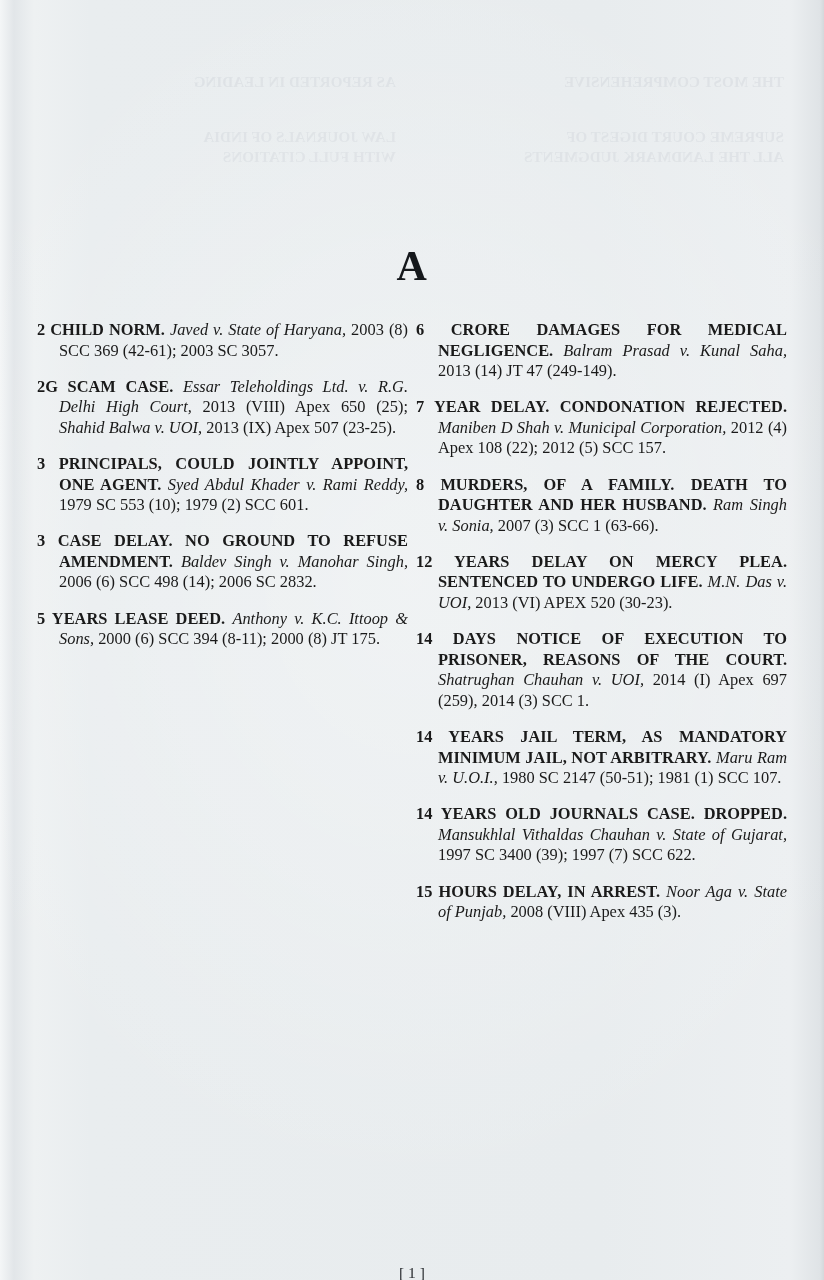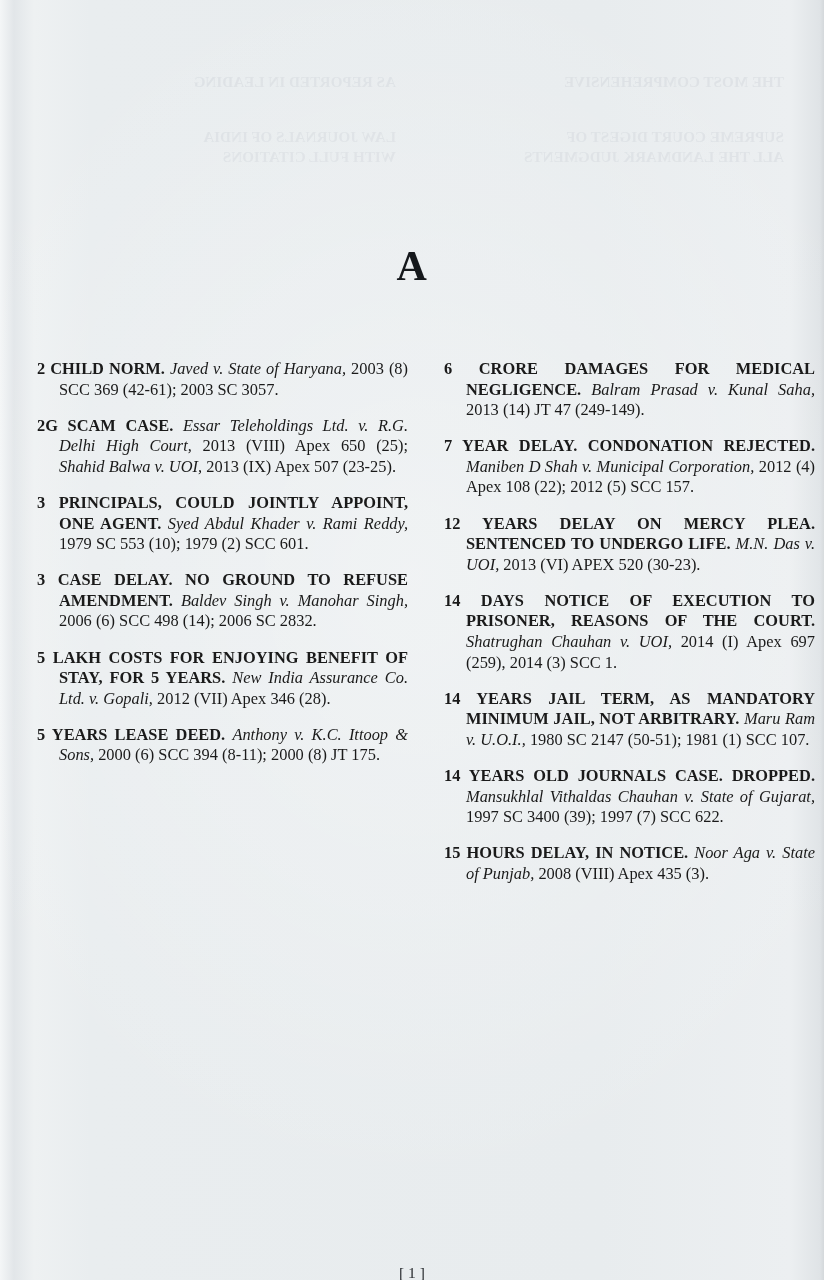--- a/index.html
+++ b/index.html
@@ -85,25 +85,25 @@
     font-family: "Liberation Serif", "DejaVu Serif", serif;
     font-weight: 700;
     font-size: 42px;
     line-height: 46px;
     letter-spacing: 0.5px;
     color: #15181c;
   }
 
   .columns {
     position: absolute;
-    top: 359px;
+    top: 320px;
     left: 37px;
     width: 762px;
     display: flex;
-    column-gap: 36px;
+    column-gap: 8px;
   }
   .col {
     width: 371px;
     flex: 0 0 371px;
   }
 
   .entry {
     margin: 0 0 15.5px 0;
     padding-left: 22px;
     text-indent: -22px;
@@ -164,30 +164,30 @@
   <div class="content">
 
     <div class="section-letter">A</div>
 
     <div class="columns">
       <div class="col">
           <p class="entry"><span class="num">2 </span><span class="head">CHILD NORM. </span><span class="cite">Javed v. State of Haryana, </span><span class="ref">2003 (8) SCC 369 (42-61); 2003 SC 3057.</span></p>
           <p class="entry"><span class="num">2G </span><span class="head">SCAM CASE. </span><span class="cite">Essar Teleholdings Ltd. v. R.G. Delhi High Court, </span><span class="ref">2013 (VIII) Apex 650 (25); </span><span class="cite">Shahid Balwa v. UOI, </span><span class="ref">2013 (IX) Apex 507 (23-25).</span></p>
           <p class="entry"><span class="num">3 </span><span class="head">PRINCIPALS, COULD JOINTLY APPOINT, ONE AGENT. </span><span class="cite">Syed Abdul Khader v. Rami Reddy, </span><span class="ref">1979 SC 553 (10); 1979 (2) SCC 601.</span></p>
           <p class="entry"><span class="num">3 </span><span class="head">CASE DELAY. NO GROUND TO REFUSE AMENDMENT. </span><span class="cite">Baldev Singh v. Manohar Singh, </span><span class="ref">2006 (6) SCC 498 (14); 2006 SC 2832.</span></p>
-          <p class="entry"><span class="num">5 </span><span class="head">LAKH COSTS FOR ENJOYING BENEFIT OF STAY, FOR 5 YEARS. </span><span class="cite">New India Assurance Co. Ltd. v. Gopali, </span><span class="ref">2012 (VII) Apex 346 (28).</span></p>
           <p class="entry"><span class="num">5 </span><span class="head">YEARS LEASE DEED. </span><span class="cite">Anthony v. K.C. Ittoop &amp; Sons, </span><span class="ref">2000 (6) SCC 394 (8-11); 2000 (8) JT 175.</span></p>
         </div>
       <div class="col">
           <p class="entry"><span class="num">6 </span><span class="head">CRORE DAMAGES FOR MEDICAL NEGLIGENCE. </span><span class="cite">Balram Prasad v. Kunal Saha, </span><span class="ref">2013 (14) JT 47 (249-149).</span></p>
           <p class="entry"><span class="num">7 </span><span class="head">YEAR DELAY. CONDONATION REJECTED. </span><span class="cite">Maniben D Shah v. Municipal Corporation, </span><span class="ref">2012 (4) Apex 108 (22); 2012 (5) SCC 157.</span></p>
+          <p class="entry"><span class="num">8 </span><span class="head">MURDERS, OF A FAMILY. DEATH TO DAUGHTER AND HER HUSBAND. </span><span class="cite">Ram Singh v. Sonia, </span><span class="ref">2007 (3) SCC 1 (63-66).</span></p>
           <p class="entry"><span class="num">12 </span><span class="head">YEARS DELAY ON MERCY PLEA. SENTENCED TO UNDERGO LIFE. </span><span class="cite">M.N. Das v. UOI, </span><span class="ref">2013 (VI) APEX 520 (30-23).</span></p>
           <p class="entry"><span class="num">14 </span><span class="head">DAYS NOTICE OF EXECUTION TO PRISONER, REASONS OF THE COURT. </span><span class="cite">Shatrughan Chauhan v. UOI, </span><span class="ref">2014 (I) Apex 697 (259), 2014 (3) SCC 1.</span></p>
           <p class="entry"><span class="num">14 </span><span class="head">YEARS JAIL TERM, AS MANDATORY MINIMUM JAIL, NOT ARBITRARY. </span><span class="cite">Maru Ram v. U.O.I., </span><span class="ref">1980 SC 2147 (50-51); 1981 (1) SCC 107.</span></p>
           <p class="entry"><span class="num">14 </span><span class="head">YEARS OLD JOURNALS CASE. DROPPED. </span><span class="cite">Mansukhlal Vithaldas Chauhan v. State of Gujarat, </span><span class="ref">1997 SC 3400 (39); 1997 (7) SCC 622.</span></p>
-          <p class="entry"><span class="num">15 </span><span class="head">HOURS DELAY, IN NOTICE. </span><span class="cite">Noor Aga v. State of Punjab, </span><span class="ref">2008 (VIII) Apex 435 (3).</span></p>
+          <p class="entry"><span class="num">15 </span><span class="head">HOURS DELAY, IN ARREST. </span><span class="cite">Noor Aga v. State of Punjab, </span><span class="ref">2008 (VIII) Apex 435 (3).</span></p>
         </div>
     </div>
 
     <div class="folio">[ 1 ]</div>
 
   </div>
 </div>
 
 </body></html>

